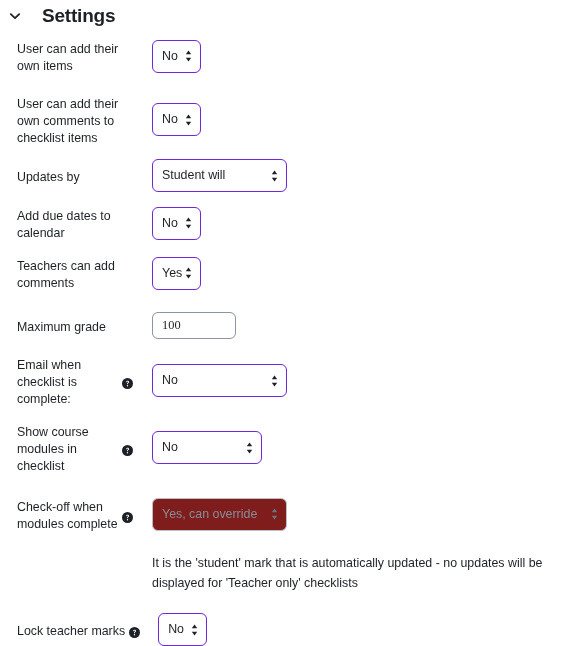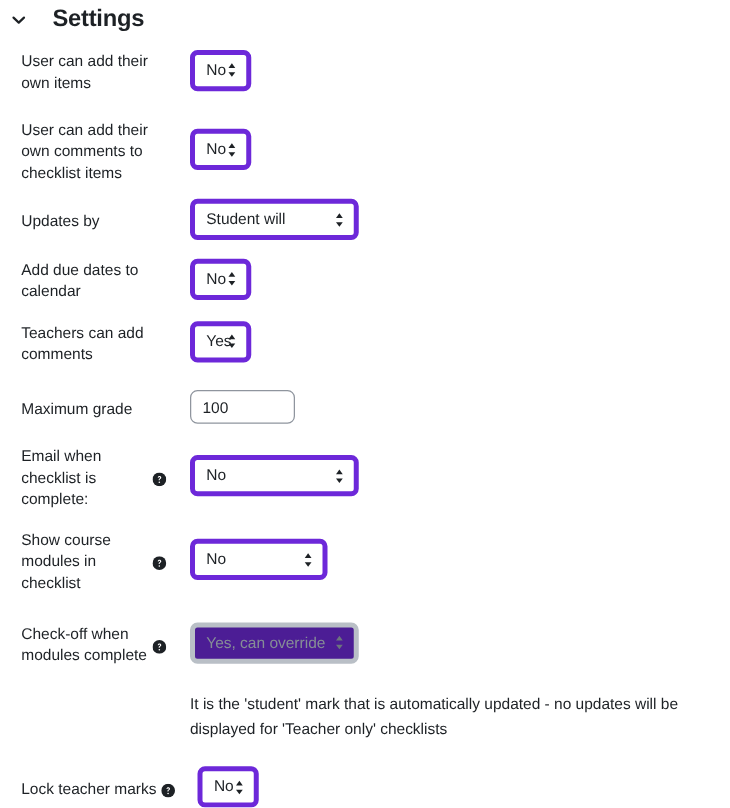--- a/index.html
+++ b/index.html
@@ -103,21 +103,21 @@
   }
   .form-row.inline-help .control-cell {
     padding-left: 18px;
   }
 
   
   .select-box {
     position: relative;
     box-sizing: border-box;
     height: 33px;
-    border: 4px solid #6d28d9;
+    border: 1px solid #6d28d9;
     border-radius: 6px;
     background: #ffffff;
     display: flex;
     align-items: center;
     padding: 0 22px 0 9px;
     font-size: 12.4px;
     color: #1d2125;
     white-space: nowrap;
     cursor: pointer;
   }
@@ -130,40 +130,40 @@
     top: 50%;
     transform: translateY(-50%);
     width: 7px;
     height: 12px;
     color: #1d2125;
     pointer-events: none;
   }
   .select-arrows svg { display: block; }
 
   .select-box.disabled {
-    background: #4c1d95;
+    background: #7f1d1d;
     border-color: #b9bfc6;
     color: #868e96;
     cursor: default;
   }
   .select-box.disabled .select-arrows { color: #6c757d; }
 
   .w-sm { width: 49px; }
   .w-md { width: 110px; }
   .w-lg { width: 135px; }
 
   .text-input {
     box-sizing: border-box;
     width: 84px;
     height: 27px;
     border: 1px solid #8f959e;
     border-radius: 6px;
     background: #ffffff;
     padding: 0 9px;
-    font-family: Liberation Sans, sans-serif;
+    font-family: Liberation Serif, serif;
     font-size: 12.4px;
     color: #1d2125;
     outline: none;
   }
 
   
   .desc-row {
     display: flex;
     padding-left: 17px;
   }

